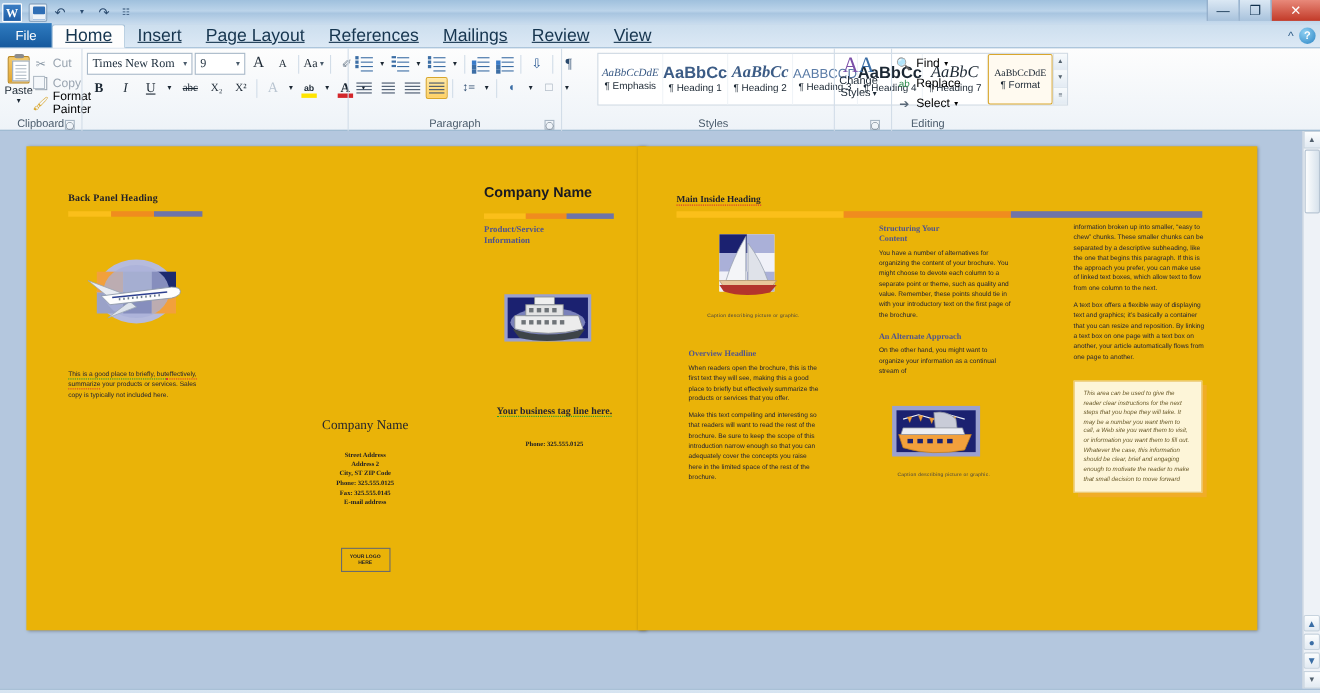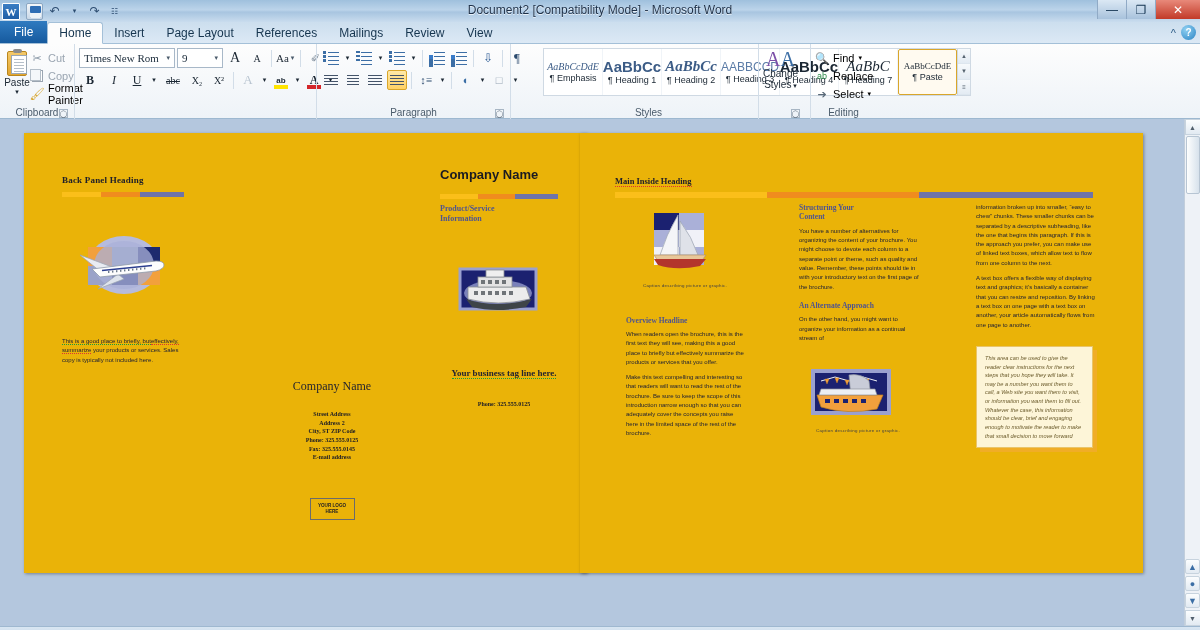--- a/index.html
+++ b/index.html
@@ -62,21 +62,21 @@
     display: flex; align-items: flex-end; position: relative;
     border-bottom: 1px solid #a4c0d8;
   }
   .tab-file {
     background: linear-gradient(to bottom,#2f7bc0,#165a9e); color: #fff;
     height: 22px; padding: 0 14px; display: flex; align-items: center;
     font-size: 12px;
   }
   .tab {
     height: 20px; padding: 0 11px; display: flex; align-items: center;
-    font-size: 12px; color: #16354f;
+    font-size: 16px; color: #16354f; text-decoration: underline;
   }
   .tab.active {
     background: #fdfdfd; height: 22px;
     border: 1px solid #a4c0d8; border-bottom: 1px solid #fdfdfd;
     border-radius: 3px 3px 0 0; margin-bottom: -1px; position: relative; z-index: 3;
   }
   .tabbar .help {
     position: absolute; right: 4px; top: 3px; display:flex; gap:5px; align-items:center;
   }
   .help-ico { font-size: 11px; color: #2c5b86; }
@@ -280,21 +280,20 @@
   <div class="tb-wordicon">W</div>
   <div class="qat">
     <div class="qat-btn">
         <span class="qat-save"></span>
       </div>
     <div class="qat-btn">↶</div>
     <div class="qat-btn" style="font-size:7px">▾</div>
     <div class="qat-btn">↷</div>
     <div class="qat-btn" style="font-size:8px">☷</div>
   </div>
-  <div class="tb-title">Document2 [Compatibility Mode]  -  Microsoft Word</div>
   <div class="tb-winbtns">
     <div class="winbtn">—</div>
     <div class="winbtn">❐</div>
     <div class="winbtn close">✕</div>
   </div>
 </div>
 
 <div class="tabbar">
   <div class="tab-file">File</div>
   <div class="tab active">Home</div>
@@ -487,21 +486,21 @@
         <div class="sitem">
           <span class="spreview" style="font-weight:bold;font-size:15px;color:#1b2733">AaBbCc</span>
           <span class="slabel">¶ Heading 4</span>
         </div>
         <div class="sitem">
           <span class="spreview" style="font-family:'Liberation Serif',serif;font-style:italic;font-size:15px;color:#1b2733">AaBbC</span>
           <span class="slabel">¶ Heading 7</span>
         </div>
         <div class="sitem sel">
           <span class="spreview" style="font-family:'Liberation Serif',serif;font-size:9px;color:#1b2733">AaBbCcDdE</span>
-          <span class="slabel">¶ Paste</span>
+          <span class="slabel">¶ Format</span>
         </div>
         <div class="gal-scroll">
           <div class="gs">▲</div>
           <div class="gs">▼</div>
           <div class="gs">≡</div>
         </div>
       </div>
     </div>
     <div class="rgroup-label">
       <span>Styles</span>

